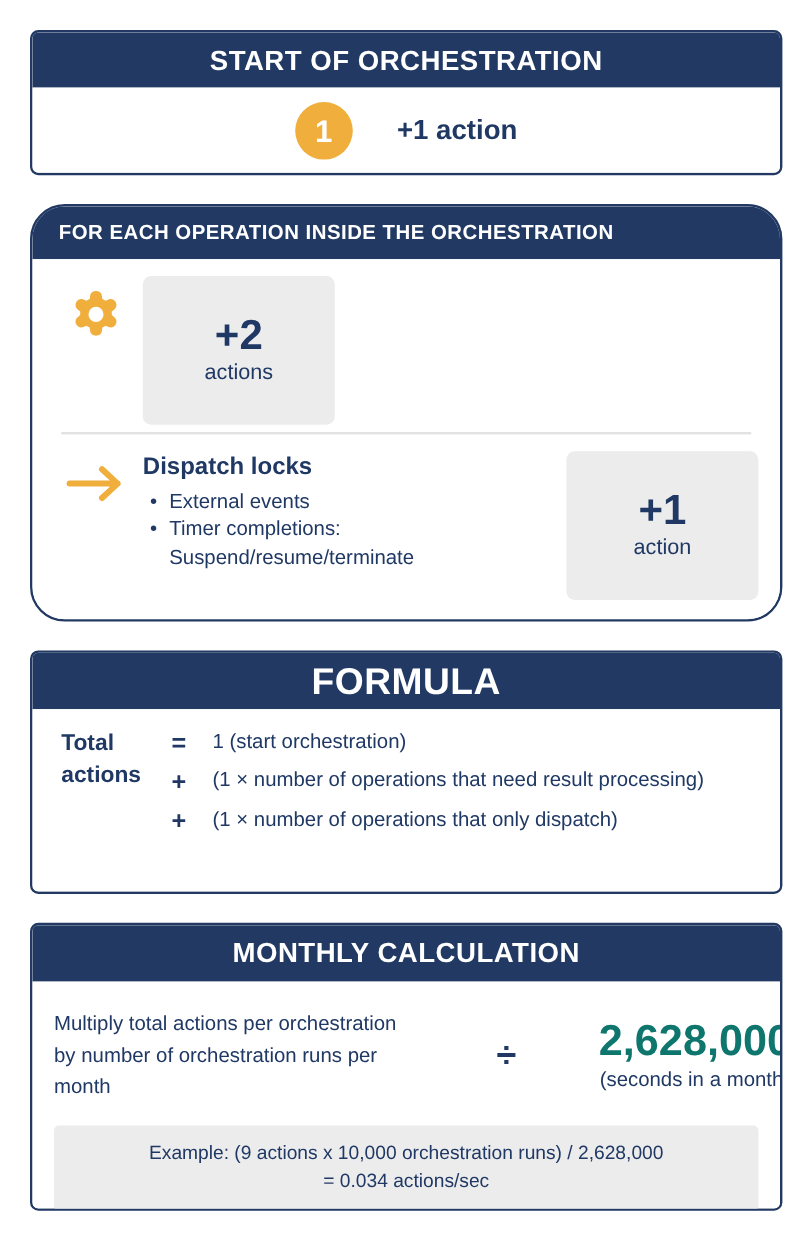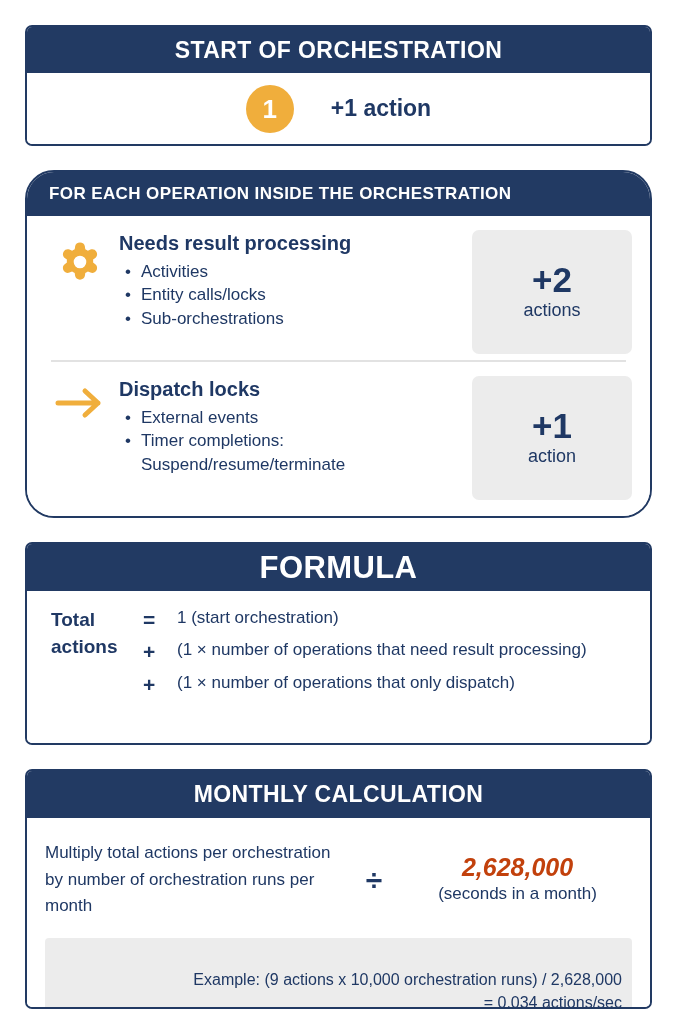--- a/index.html
+++ b/index.html
@@ -212,56 +212,56 @@
     font-size: 23px;
   }
   #card-monthly .card-body {
     height: 189px;
     padding: 16px 18px 0 18px;
   }
   .monthly-top {
     display: flex;
     align-items: center;
     height: 92px;
+    gap: 48px;
   }
   .monthly-desc {
     flex: 0 0 300px;
     font-size: 17px;
     color: #1F3864;
     line-height: 1.55;
   }
   .monthly-divide {
     flex: 0 0 58px;
     text-align: center;
     font-size: 30px;
     font-weight: bold;
     color: #1F3864;
   }
   .monthly-value {
     flex: 1 1 auto;
     text-align: center;
   }
   .monthly-number {
-    font-size: 25px;
-    font-weight: bold;
-    color: #c2410c;
+    font-size: 36px;
+    font-weight: bold;
+    color: #0f766e;
     line-height: 1.1;
-    font-style: italic;
   }
   .monthly-unit {
     font-size: 17px;
     color: #1F3864;
     line-height: 1.5;
   }
   .example-box {
     margin-top: 12px;
     background: #ECECEC;
     border-radius: 4px;
-    padding: 30px 10px 13px 10px;
-    text-align: right;
+    padding: 12px 10px 13px 10px;
+    text-align: center;
     font-size: 16px;
     color: #1F3864;
     line-height: 1.45;
   }
   .example-line2 {
     display: block;
   }
   svg { display: block; }
 </style>
 </head>
@@ -279,28 +279,20 @@
 
   <div class="card" id="card-operations">
     <div class="card-header left">FOR EACH OPERATION INSIDE THE ORCHESTRATION</div>
     <div class="card-body">
 
       <div class="op-row">
         <div class="op-icon">
           <svg width="44" height="44" viewBox="0 0 44 44" aria-hidden="true">
             <path fill="#F0AE3C" d="M22 2.5c-2.6 0-4.6 1.6-4.9 3.9l-.4 2.8a13.6 13.6 0 0 0-2.6 1.5l-2.6-1.1c-2.1-.9-4.6-.2-5.9 2.1-1.3 2.3-.7 4.8 1.1 6.2l2.2 1.7a13.8 13.8 0 0 0 0 3l-2.2 1.7c-1.8 1.4-2.4 3.9-1.1 6.2 1.3 2.3 3.8 3 5.9 2.1l2.6-1.1c.8.6 1.7 1.1 2.6 1.5l.4 2.8c.3 2.3 2.3 3.9 4.9 3.9s4.6-1.6 4.9-3.9l.4-2.8c.9-.4 1.8-.9 2.6-1.5l2.6 1.1c2.1.9 4.6.2 5.9-2.1 1.3-2.3.7-4.8-1.1-6.2l-2.2-1.7a13.8 13.8 0 0 0 0-3l2.2-1.7c1.8-1.4 2.4-3.9 1.1-6.2-1.3-2.3-3.8-3-5.9-2.1l-2.6 1.1a13.6 13.6 0 0 0-2.6-1.5l-.4-2.8C26.6 4.1 24.6 2.5 22 2.5Zm0 13.2a6.3 6.3 0 1 1 0 12.6 6.3 6.3 0 0 1 0-12.6Z"></path>
           </svg>
-        </div>
-        <div class="op-content">
-          <div class="op-title">Needs result processing</div>
-          <ul class="op-list">
-            <li>Activities</li>
-            <li>Entity calls/locks</li>
-            <li>Sub-orchestrations</li>
-          </ul>
         </div>
         <div class="op-badge">
           <div class="big">+2</div>
           <div class="small">actions</div>
         </div>
       </div>
 
       <div class="op-divider"></div>
 
       <div class="op-row">

